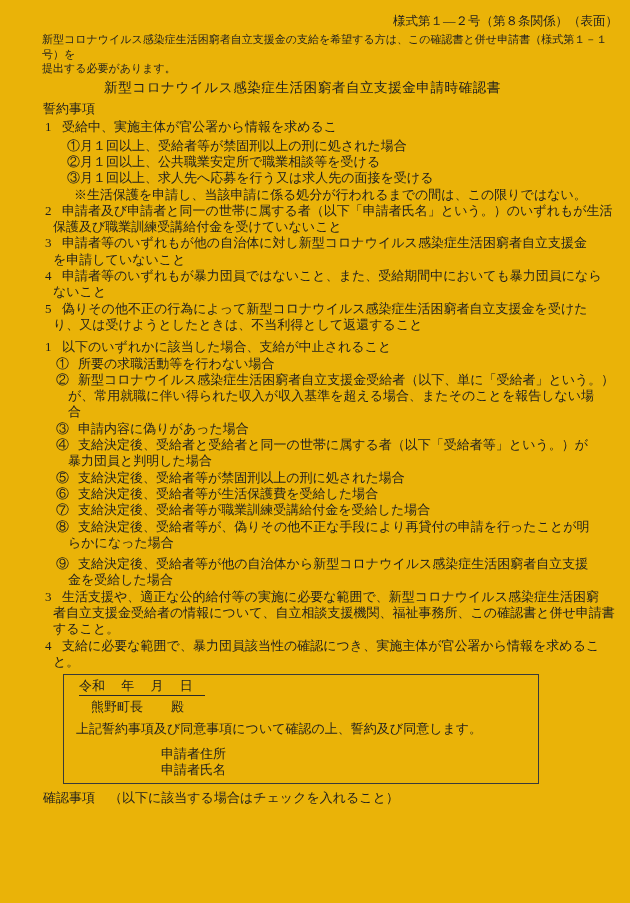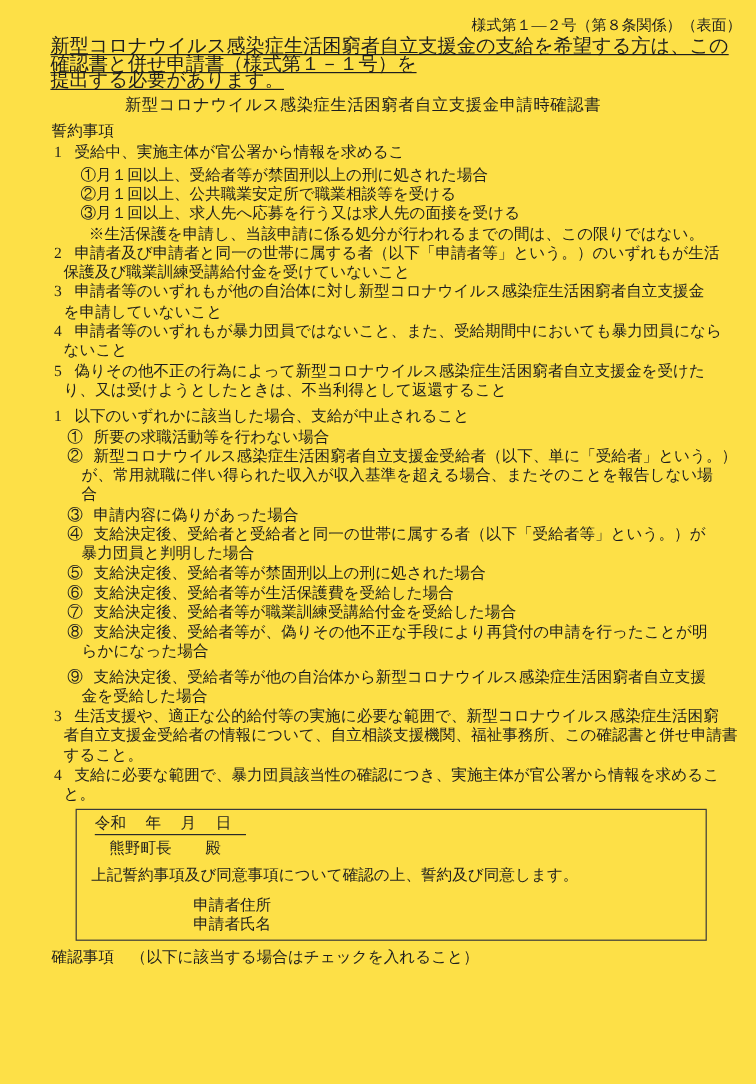--- a/index.html
+++ b/index.html
@@ -1,32 +1,31 @@
 <!DOCTYPE html>
 <html lang="ja"><head>
 <meta charset="utf-8">
 <style>
   html,body{margin:0;padding:0;background:#e8e8e8;}
   .sheet{
     position:relative;
     width:630px;height:903px;
-    background:#fde047;
+    background:#eab308;
     color:#1e1e1e;
     font-family:"Liberation Serif","DejaVu Serif",serif;
     font-size:13px;
     line-height:16.3px;
     box-sizing:border-box;
     padding:13px 8px 0 43px;
     overflow:hidden;
   }
   .form-code{font-size:12.5px;text-align:right;padding-right:4px;}
   .notice{
-    font-size:16px;line-height:14.5px;
+    font-size:11px;line-height:14.5px;
     margin-top:3px;margin-left:-1px;
-    text-decoration:underline;
     text-decoration-thickness:1px;
     text-underline-offset:2px;
     white-space:pre-line;
   }
   .doc-title{
     font-size:13.6px;
     text-align:center;
     margin:4px 60px 5px 0;
     letter-spacing:.5px;
   }
@@ -37,21 +36,21 @@
   .sublist{margin:2px 0 0 24px;}
   .sub-note{margin-left:7px;}
   .citem{padding-left:25px;text-indent:10px;}
   .citem .n{display:inline-block;width:22px;margin-left:-22px;text-indent:0;}
   .gap-sm{margin-top:5px;}
   .gap-xs{margin-top:4px;}
   .consent-head{margin-top:2px;}
   .consent-first{margin-top:6px;}
   .sig-box{
     margin:4px 0 0 20px;
-    width:526px;
+    width:476px;
     border:1px solid #3a3a3a;
     box-sizing:border-box;
     padding:3px 0 4px 0;
     font-family:Liberation Serif, serif;
   }
   .date-line{
     display:inline-block;
     margin-left:15px;
     border-bottom:1px solid #2a2a2a;
     padding:0 12px 1px 0;
@@ -81,21 +80,21 @@
   <div class="item">
     <span class="n">1</span><span class="t">受給中、実施主体が官公署から情報を求めるこ</span>
   </div>
   <div class="sublist">
     <div>①月１回以上、受給者等が禁固刑以上の刑に処された場合</div>
     <div>②月１回以上、公共職業安定所で職業相談等を受ける</div>
     <div>③月１回以上、求人先へ応募を行う又は求人先の面接を受ける</div>
     <div class="sub-note">※生活保護を申請し、当該申請に係る処分が行われるまでの間は、この限りではない。</div>
   </div>
   <div class="item">
-    <span class="n">2</span><span class="t">申請者及び申請者と同一の世帯に属する者（以下「申請者等」という。）のいずれもが生活
+    <span class="n">2</span><span class="t">申請者及び申請者と同一の世帯に属する者（以下「申請者氏名」という。）のいずれもが生活
 保護及び職業訓練受講給付金を受けていないこと</span>
   </div>
   <div class="item">
     <span class="n">3</span><span class="t">申請者等のいずれもが他の自治体に対し新型コロナウイルス感染症生活困窮者自立支援金
 を申請していないこと</span>
   </div>
   <div class="item">
     <span class="n">4</span><span class="t">申請者等のいずれもが暴力団員ではないこと、また、受給期間中においても暴力団員になら
 ないこと</span>
   </div>

